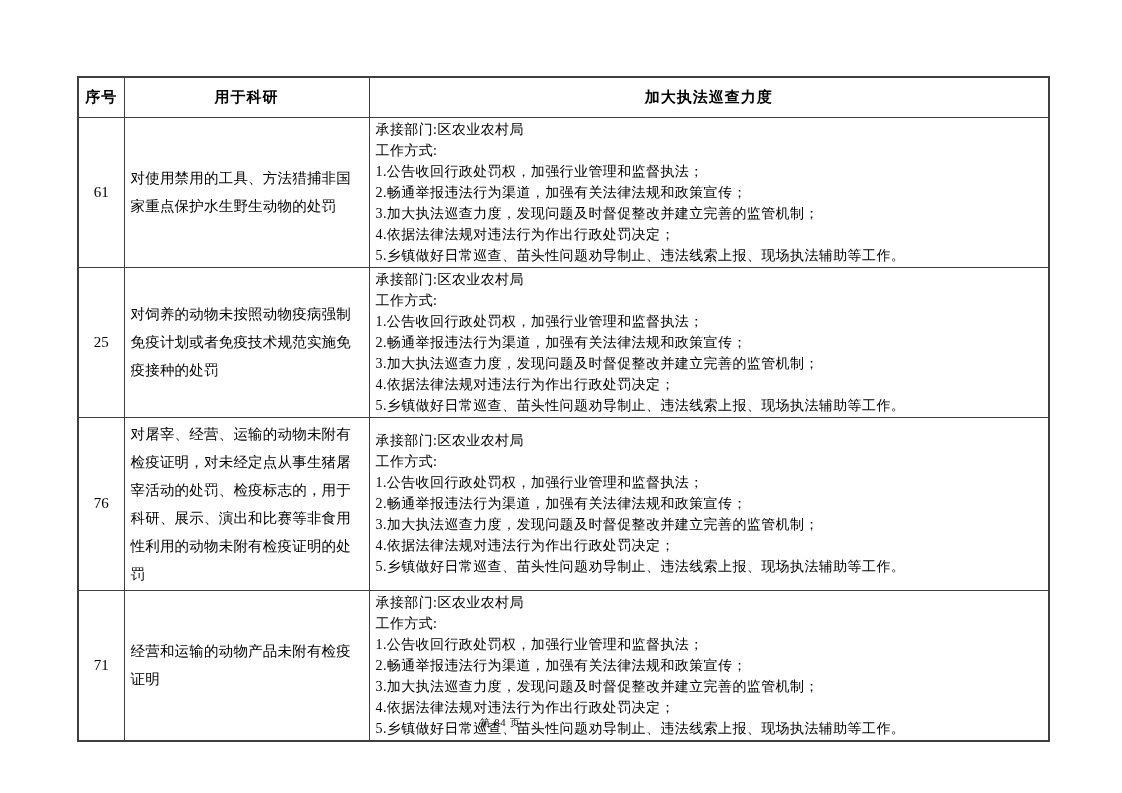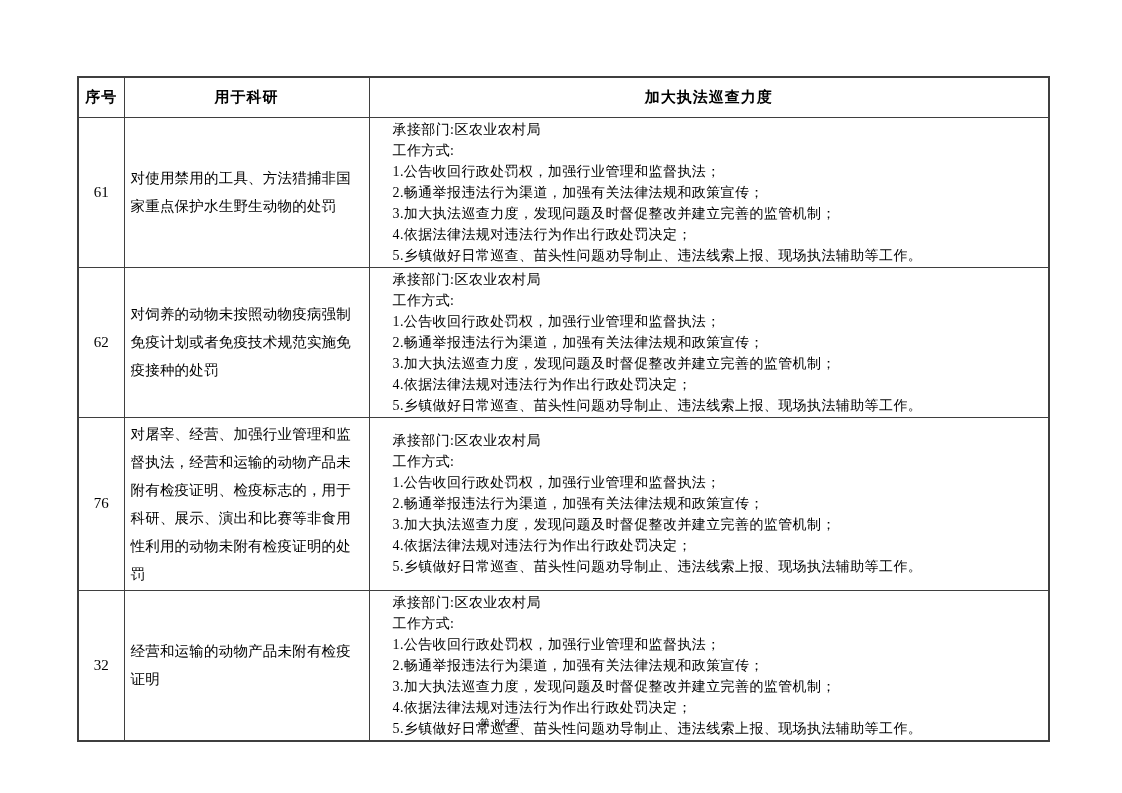--- a/index.html
+++ b/index.html
@@ -61,21 +61,20 @@
   }
   td.dept-cell {
     padding: 1px 6px;
     font-size: 14px;
     text-align: left;
   }
   td.dept-cell .line {
     line-height: 21px;
     white-space: nowrap;
     letter-spacing: 0.4px;
-    margin-left: 17px;
   }
   .page-footer {
     position: absolute;
     left: 77px;
     top: 716px;
     width: 847px;
     text-align: center;
     font-size: 10px;
     letter-spacing: 1px;
   }
@@ -106,49 +105,49 @@
         <div class="line">工作方式:</div>
         <div class="line">1.公告收回行政处罚权，加强行业管理和监督执法；</div>
         <div class="line">2.畅通举报违法行为渠道，加强有关法律法规和政策宣传；</div>
         <div class="line">3.加大执法巡查力度，发现问题及时督促整改并建立完善的监管机制；</div>
         <div class="line">4.依据法律法规对违法行为作出行政处罚决定；</div>
         <div class="line">5.乡镇做好日常巡查、苗头性问题劝导制止、违法线索上报、现场执法辅助等工作。</div>
       </td>
     </tr>
 
     <tr class="data-row">
-      <td class="seq-cell">62</td>
+      <td class="seq-cell">25</td>
       <td class="item-cell">对饲养的动物未按照动物疫病强制免疫计划或者免疫技术规范实施免疫接种的处罚</td>
       <td class="dept-cell">
         <div class="line">承接部门:区农业农村局</div>
         <div class="line">工作方式:</div>
         <div class="line">1.公告收回行政处罚权，加强行业管理和监督执法；</div>
         <div class="line">2.畅通举报违法行为渠道，加强有关法律法规和政策宣传；</div>
         <div class="line">3.加大执法巡查力度，发现问题及时督促整改并建立完善的监管机制；</div>
         <div class="line">4.依据法律法规对违法行为作出行政处罚决定；</div>
         <div class="line">5.乡镇做好日常巡查、苗头性问题劝导制止、违法线索上报、现场执法辅助等工作。</div>
       </td>
     </tr>
 
     <tr class="data-row">
       <td class="seq-cell">76</td>
-      <td class="item-cell">对屠宰、经营、加强行业管理和监督执法，经营和运输的动物产品未附有检疫证明、检疫标志的，用于科研、展示、演出和比赛等非食用性利用的动物未附有检疫证明的处罚</td>
+      <td class="item-cell">对屠宰、经营、运输的动物未附有检疫证明，对未经定点从事生猪屠宰活动的处罚、检疫标志的，用于科研、展示、演出和比赛等非食用性利用的动物未附有检疫证明的处罚</td>
       <td class="dept-cell">
         <div class="line">承接部门:区农业农村局</div>
         <div class="line">工作方式:</div>
         <div class="line">1.公告收回行政处罚权，加强行业管理和监督执法；</div>
         <div class="line">2.畅通举报违法行为渠道，加强有关法律法规和政策宣传；</div>
         <div class="line">3.加大执法巡查力度，发现问题及时督促整改并建立完善的监管机制；</div>
         <div class="line">4.依据法律法规对违法行为作出行政处罚决定；</div>
         <div class="line">5.乡镇做好日常巡查、苗头性问题劝导制止、违法线索上报、现场执法辅助等工作。</div>
       </td>
     </tr>
 
     <tr class="data-row">
-      <td class="seq-cell">32</td>
+      <td class="seq-cell">71</td>
       <td class="item-cell">经营和运输的动物产品未附有检疫证明</td>
       <td class="dept-cell">
         <div class="line">承接部门:区农业农村局</div>
         <div class="line">工作方式:</div>
         <div class="line">1.公告收回行政处罚权，加强行业管理和监督执法；</div>
         <div class="line">2.畅通举报违法行为渠道，加强有关法律法规和政策宣传；</div>
         <div class="line">3.加大执法巡查力度，发现问题及时督促整改并建立完善的监管机制；</div>
         <div class="line">4.依据法律法规对违法行为作出行政处罚决定；</div>
         <div class="line">5.乡镇做好日常巡查、苗头性问题劝导制止、违法线索上报、现场执法辅助等工作。</div>
       </td>

